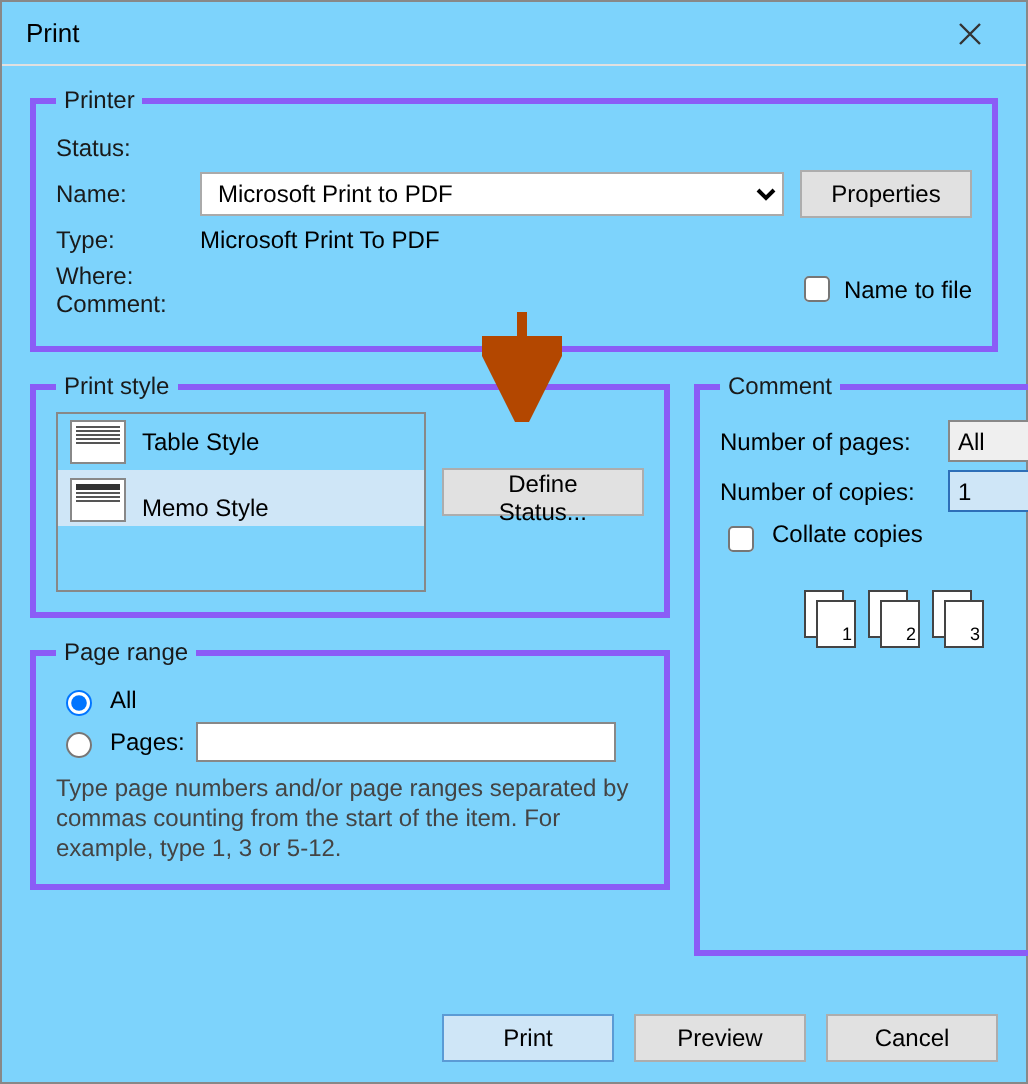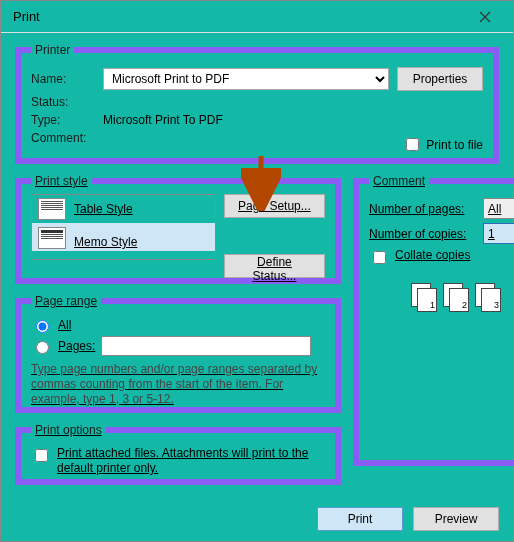--- a/index.html
+++ b/index.html
@@ -1,33 +1,33 @@
 <!DOCTYPE html>
 <html><head>
 <meta charset="utf-8">
 <style>
 * { box-sizing: border-box; font-family: "Segoe UI", Tahoma, sans-serif; font-size: 12px; }
 body { margin: 0; background: #fff; }
-.dialog { width: 514px; height: 542px; border: 1px solid #888; background: #14b8a6; position: relative; }
+.dialog { width: 514px; height: 542px; border: 1px solid #888; background: #7dd3fc; position: relative; }
 .titlebar { height: 32px; display: flex; align-items: center; padding: 0 8px 0 12px; border-bottom: 1px solid #e0e0e0; }
 .titlebar .title { flex: 1; font-size: 13px; }
 .titlebar .close { width: 40px; height: 32px; display: flex; align-items: center; justify-content: center; cursor: pointer; }
 .body { padding: 10px 14px; }
-fieldset { border: 6px solid #8b5cf6; margin: 0 0 10px 0; padding: 6px 10px 0 10px; }
+fieldset { border: 3px solid #8b5cf6; margin: 0 0 10px 0; padding: 6px 10px 10px 10px; }
 legend { padding: 0 4px; color: #1a1a1a; }
 .row { display: flex; align-items: center; margin: 4px 0; }
 .row .label { width: 72px; color: #1a1a1a; }
 select.printer { flex: 1; height: 22px; border: 1px solid #aaa; background: #fff; padding: 0 4px; }
 .btn { height: 24px; min-width: 86px; border: 1px solid #adadad; background: #e1e1e1; cursor: pointer; padding: 0 10px; }
 .btn.default { background: #cfe6f7; border-color: #5b9bd5; }
 .printfile { display: flex; align-items: center; gap: 4px; justify-content: flex-end; margin-top: 4px; }
-.cols { display: flex; gap: 12px; text-decoration: underline; }
+.cols { display: flex; gap: 12px; }
 .left { flex: 1; }
 .right { width: 180px; }
-.style-list { width: 190px; height: 66px; border: 1px solid #888; }
+.style-list { width: 190px; height: 90px; border: 1px solid #888; }
 .style-item { display: flex; align-items: center; height: 28px; padding: 2px 6px; gap: 8px; cursor: pointer; }
 .style-item.selected { background: #cfe6f7; align-items: flex-end; }
 .style-icon { width: 28px; height: 22px; background: #fff; border: 1px solid #888; display: flex; flex-direction: column; padding: 2px; gap: 1px; }
 .style-icon .line { height: 1px; background: #555; }
 .style-buttons { display: flex; flex-direction: column; gap: 8px; margin-left: 8px; }
 .style-wrap { display: flex; align-items: flex-start; }
 .radio-row { display: flex; align-items: center; gap: 6px; margin: 3px 0; }
 input[type=text].pages { width: 210px; height: 20px; border: 1px solid #888; padding: 0 4px; }
 .help-text { color: #444; margin-top: 6px; line-height: 15px; }
 .copies-row { display: flex; align-items: center; margin: 4px 0; gap: 6px; white-space: nowrap; }
@@ -55,45 +55,49 @@
       <svg width="12" height="12" viewBox="0 0 12 12">
           <path d="M1 1 L11 11 M11 1 L1 11" stroke="#333" stroke-width="1.2"></path>
         </svg>
     </div>
   </div>
 
   <div class="body">
     <fieldset>
       <legend>Printer</legend>
       <div class="row">
+          <span class="label">Status:</span>
+          <span></span>
+        </div>
+      <div class="row">
         <span class="label">Name:</span>
         <select class="printer">
           <option>Microsoft Print to PDF</option>
         </select>
         <div style="width:8px"></div>
         <button class="btn">Properties</button>
       </div>
       <div class="row">
-          <span class="label">Status:</span>
-          <span></span>
-        </div>
-      <div class="row">
           <span class="label">Type:</span>
           <span>Microsoft Print To PDF</span>
         </div>
       <div class="row" style="align-items:flex-start">
         <div style="flex:1">
           <div class="row" style="margin:0">
+              <span class="label">Where:</span>
+              <span></span>
+            </div>
+          <div class="row" style="margin:0">
               <span class="label">Comment:</span>
               <span></span>
             </div>
         </div>
         <div class="printfile">
           <input type="checkbox" style="">
-          <span>Print to file</span>
+          <span>Name to file</span>
         </div>
       </div>
     </fieldset>
 
     <div class="cols">
       <div class="left">
         <fieldset>
           <legend>Print style</legend>
           <div class="style-wrap">
             <div class="style-list">
@@ -111,48 +115,40 @@
                 <div class="style-icon">
                     <div class="line" style="height:3px;background:#333"></div>
                     <div class="line"></div>
                     <div class="line"></div>
                     <div class="line"></div>
                   </div>
                 <span>Memo Style</span>
               </div>
             </div>
             <div class="style-buttons">
-              <button class="btn" style="min-width:96px">Page Setup...</button>
               <div style="height:20px"></div>
               <button class="btn" style="min-width:96px">Define Status...</button>
             </div>
           </div>
         </fieldset>
 
         <fieldset>
           <legend>Page range</legend>
           <div class="radio-row">
             <input type="radio" name="pr" checked="" style="">
             <span>All</span>
           </div>
           <div class="radio-row">
             <input type="radio" name="pr" style="">
             <span>Pages:</span>
             <input type="text" class="pages" style="">
           </div>
           <div class="help-text">Type page numbers and/or page ranges separated by commas counting from the start of the item.  For example, type 1, 3 or 5-12.</div>
         </fieldset>
 
-        <fieldset>
-          <legend>Print options</legend>
-          <div class="checkbox-row">
-            <input type="checkbox" style="">
-            <span>Print attached files.  Attachments will print to the default printer only.</span>
-          </div>
-        </fieldset>
       </div>
 
       <div class="right">
         <fieldset style="height:292px">
           <legend>Comment</legend>
           <div class="copies-row">
             <span class="clabel">Number of pages:</span>
             <select class="pagesel"><option>All</option></select>
           </div>
           <div class="copies-row">
@@ -190,14 +186,15 @@
         <marker id="ah" markerWidth="10" markerHeight="10" refX="5" refY="5" orient="auto">
           <path d="M0,0 L10,5 L0,10 Z" fill="#b34700"></path>
         </marker>
       </defs>
     <line x1="20" y1="5" x2="20" y2="42" stroke="#b34700" stroke-width="5" marker-end="url(#ah)"></line>
   </svg>
 
   <div class="footer">
     <button class="btn default" style="min-width:86px">Print</button>
     <button class="btn" style="min-width:86px">Preview</button>
+    <button class="btn" style="min-width:86px">Cancel</button>
   </div>
 </div>
 
 </body></html>

